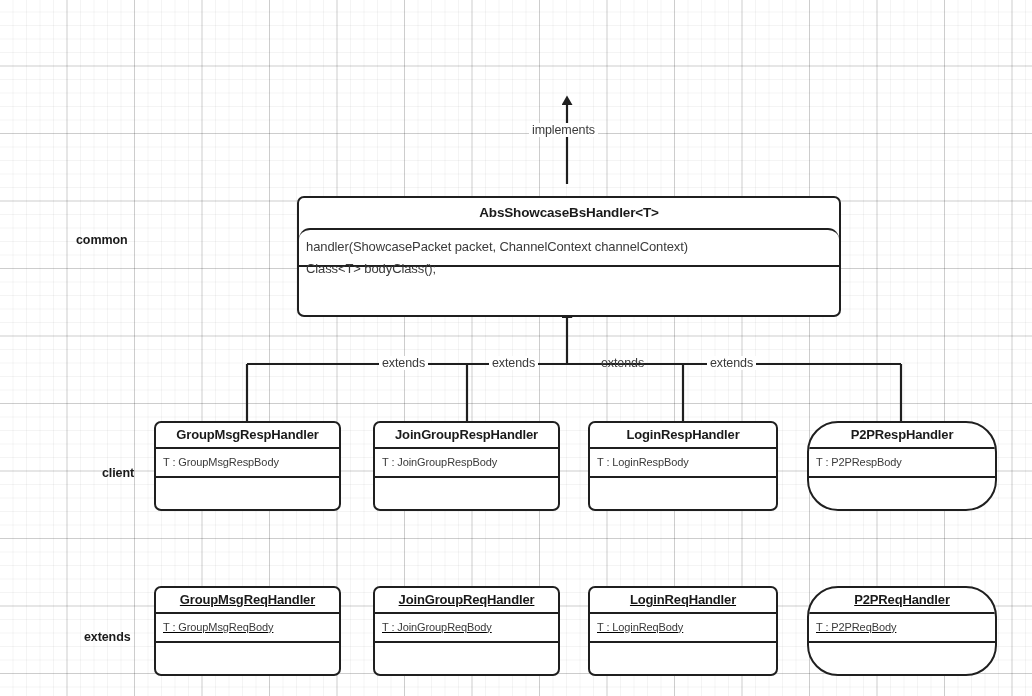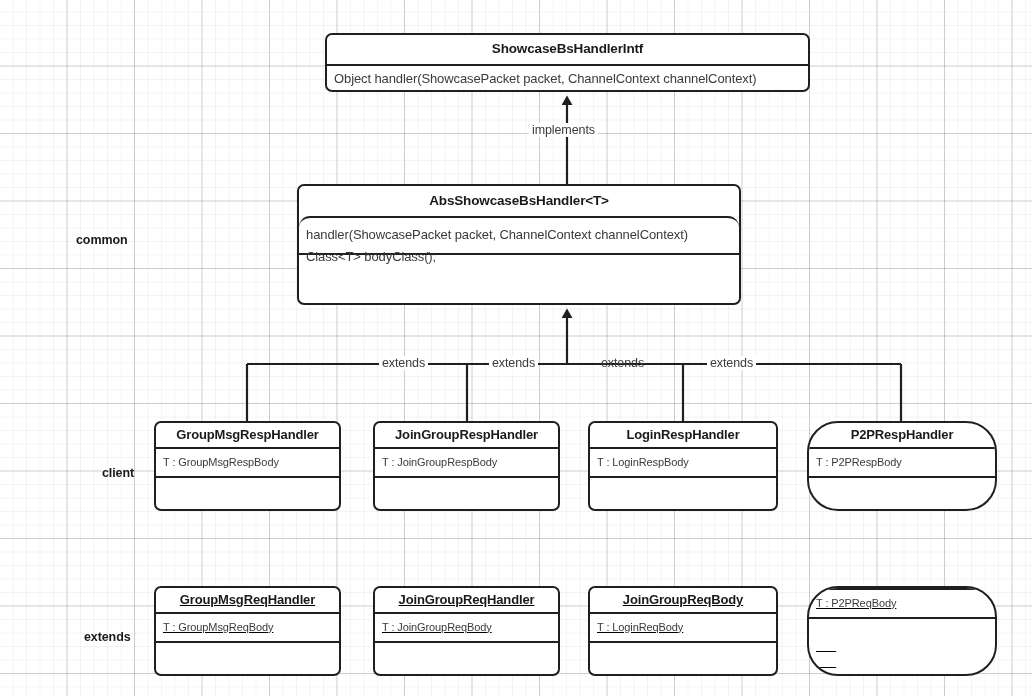--- a/index.html
+++ b/index.html
@@ -70,21 +70,21 @@
     white-space: pre;
     letter-spacing: -0.1px;
   }
 
   
   #box-intf { left: 325px; top: 33px; width: 485px; height: 59px; }
   #box-intf .uml-title { height: 29px; }
   #box-intf .uml-compartment { height: 26px; display: flex; align-items: center; padding-top: 0; padding-bottom: 0; }
 
   
-  #box-abs { left: 297px; top: 184px; width: 444px; height: 121px; }
+  #box-abs { left: 297px; top: 196px; width: 544px; height: 121px; }
   #box-abs .uml-title { height: 30px; }
   #box-abs .c1 { height: 35px; display: flex; align-items: center; padding-top: 0; padding-bottom: 0; border-radius: 11px; }
   #box-abs .c2 { height: 50px; display: flex; align-items: center; }
 
   
   .leaf { width: 187px; height: 90px; }
   .leaf .uml-title { height: 24px; font-size: 13px; }
   .leaf .row-type { height: 27px; display: flex; align-items: center; padding-top: 0; padding-bottom: 0; font-size: 11px; }
   .leaf .row-ops { height: 31px; font-size: 12.5px; line-height: 1.28; padding-top: 3px; }
 
@@ -159,24 +159,20 @@
   <div class="lane-label" id="lane-common">common</div>
   <div class="lane-label" id="lane-client">client</div>
   <div class="lane-label" id="lane-server">extends</div>
 
   <div class="edge-label" id="lbl-implements">implements</div>
   <div class="edge-label" id="lbl-ext-0">extends</div>
   <div class="edge-label" id="lbl-ext-1">extends</div>
   <div class="edge-label" id="lbl-ext-2">extends</div>
   <div class="edge-label" id="lbl-ext-3">extends</div>
 
-  <div class="uml-box" id="box-intf">
-    <div class="uml-title">ShowcaseBsHandlerIntf</div>
-    <div class="uml-compartment uml-sep">Object handler(ShowcasePacket packet, ChannelContext channelContext)</div>
-  </div>
 
   <div class="uml-box" id="box-abs">
     <div class="uml-title">AbsShowcaseBsHandler&lt;T&gt;</div>
     <div class="uml-compartment uml-sep c1">handler(ShowcasePacket packet, ChannelContext channelContext)</div>
     <div class="uml-compartment uml-sep c2">
       <div>
         <div>Class&lt;T&gt; bodyClass();</div>
         <div>Object handler(ShowcasePacket packet, T bsBody, ChannelContext channelContext)</div>
       </div>
     </div>
@@ -230,29 +226,30 @@
   <div class="uml-box leaf c1 row-server">
     <div class="uml-title">JoinGroupReqHandler</div>
     <div class="uml-compartment uml-sep row-type">T : JoinGroupReqBody</div>
     <div class="uml-compartment uml-sep row-ops">
       
       
     </div>
   </div>
 
   <div class="uml-box leaf c2 w-login row-server">
-    <div class="uml-title">JoinGroupReqBody</div>
+    <div class="uml-title">LoginReqHandler</div>
     <div class="uml-compartment uml-sep row-type">T : LoginReqBody</div>
     <div class="uml-compartment uml-sep row-ops">
       
       
     </div>
   </div>
 
   <div class="uml-box leaf c3 w-p2p row-server">
+    <div class="uml-title">P2PReqHandler</div>
     <div class="uml-compartment uml-sep row-type">T : P2PReqBody</div>
     <div class="uml-compartment uml-sep row-ops">
       
       
     </div>
   </div>
 
 </div>
 
 </body></html>

